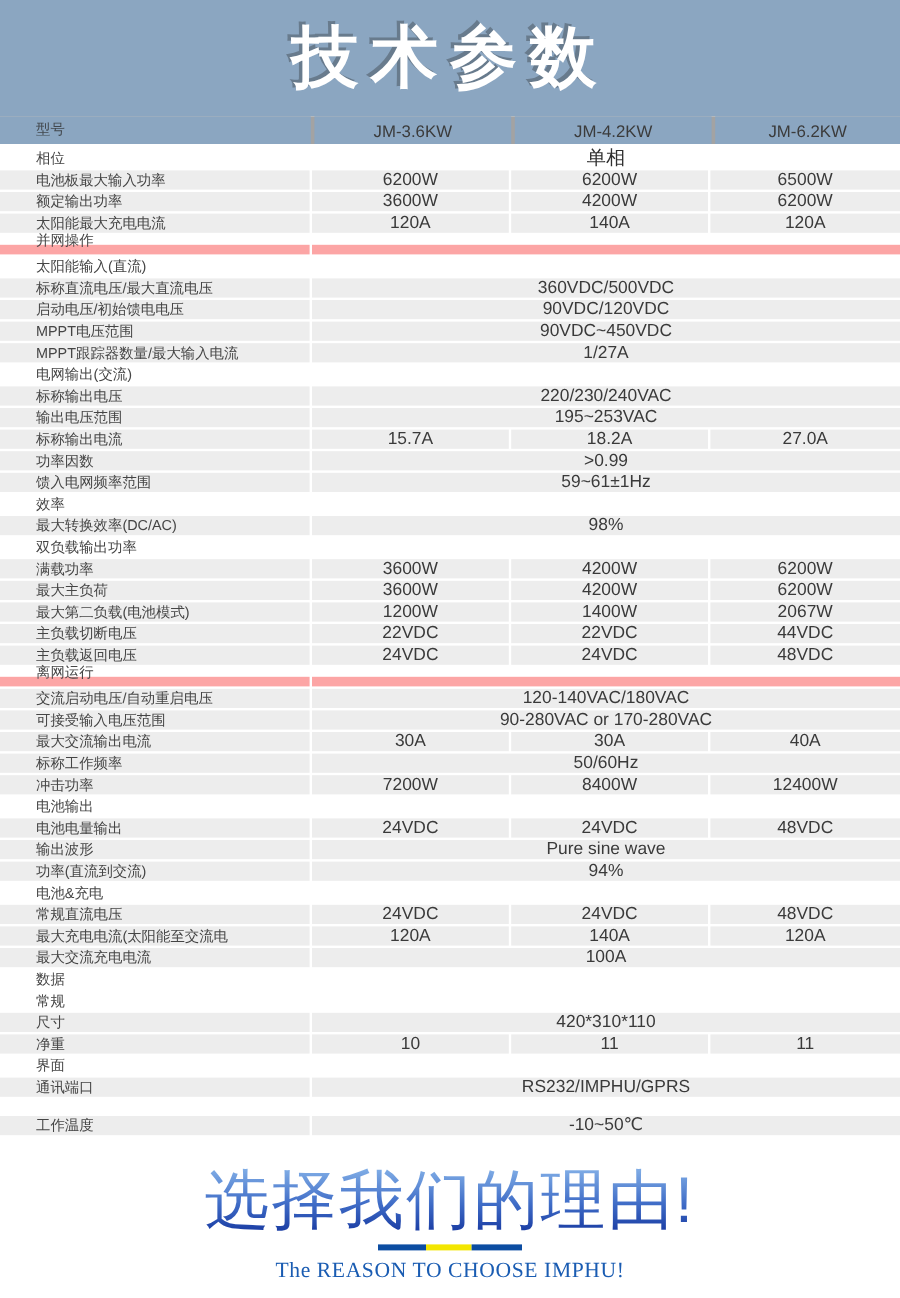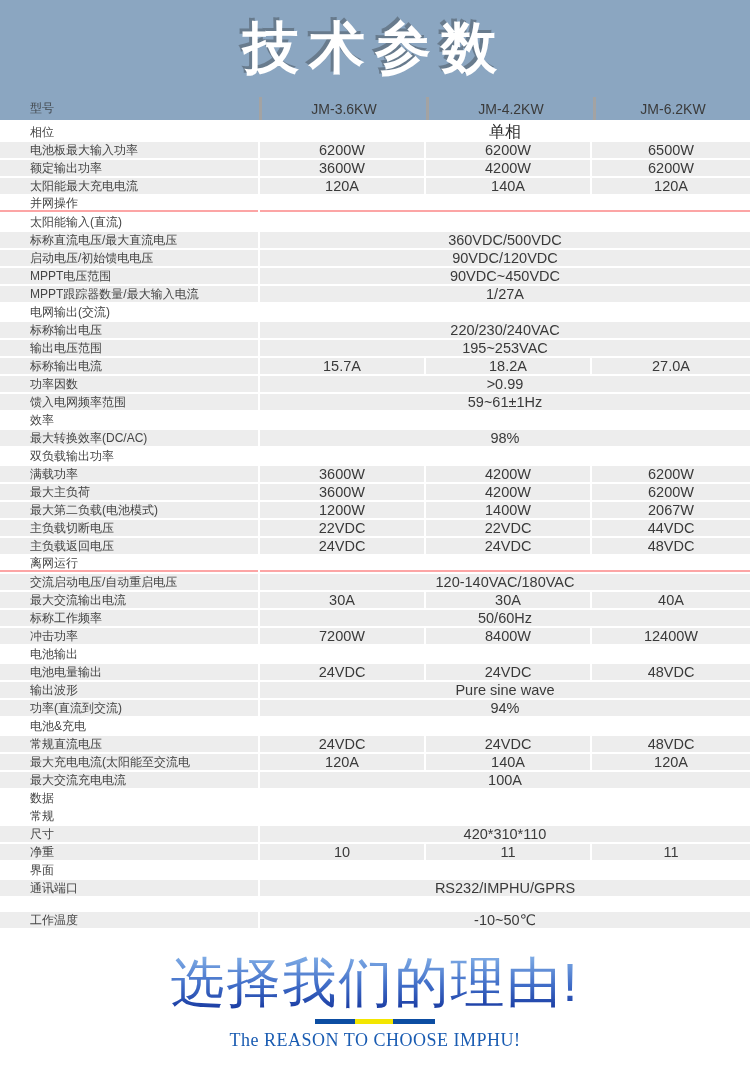--- a/index.html
+++ b/index.html
@@ -31,21 +31,21 @@
   .row .v2{width:164px;}
   .row .v3{flex:1;}
   .row .span{flex:1;}
   .row.data{height:16px;text-align:right;}
   .row.data .cell{background:#ededed;height:16px;}
   .row.first{height:20px;margin-bottom:0;}
   .row.first .cell{background:#ffffff;height:20px;}
   .row.first .val{font-size:16px;color:#2f2f2f;}
   .row.section{height:16px;}
   .row.section .cell{background:#ffffff;height:16px;}
-  .row.section.divider .cell{border-bottom:2px solid #fca5a5;text-align:center;}
+  .row.section.divider .cell{border-bottom:8px solid #fca5a5;text-align:center;}
   .row.gap{height:14px;margin-bottom:0;}
 
   
   .footer{padding-top:24px;text-align:center;}
   .headline{
     display:inline-block;font-size:54px;font-weight:500;letter-spacing:2px;
     background:linear-gradient(to bottom,#85b2e8 0%,#3f6cc7 55%,#16379f 100%);
     -webkit-background-clip:text;background-clip:text;color:transparent;
     line-height:1.05;
   }
@@ -189,20 +189,24 @@
       </div>
       <div class="row section divider">
         <div class="cell lbl">离网运行</div>
         <div class="cell val span"></div>
       </div>
       <div class="row data">
         <div class="cell lbl">交流启动电压/自动重启电压</div>
         <div class="cell val span">120-140VAC/180VAC</div>
       </div>
       <div class="row data">
+        <div class="cell lbl">可接受输入电压范围</div>
+        <div class="cell val span">90-280VAC or 170-280VAC</div>
+      </div>
+      <div class="row data">
         <div class="cell lbl">最大交流输出电流</div>
         <div class="cell val v1">30A</div>
         <div class="cell val v2">30A</div>
         <div class="cell val v3">40A</div>
       </div>
       <div class="row data">
         <div class="cell lbl">标称工作频率</div>
         <div class="cell val span">50/60Hz</div>
       </div>
       <div class="row data">

